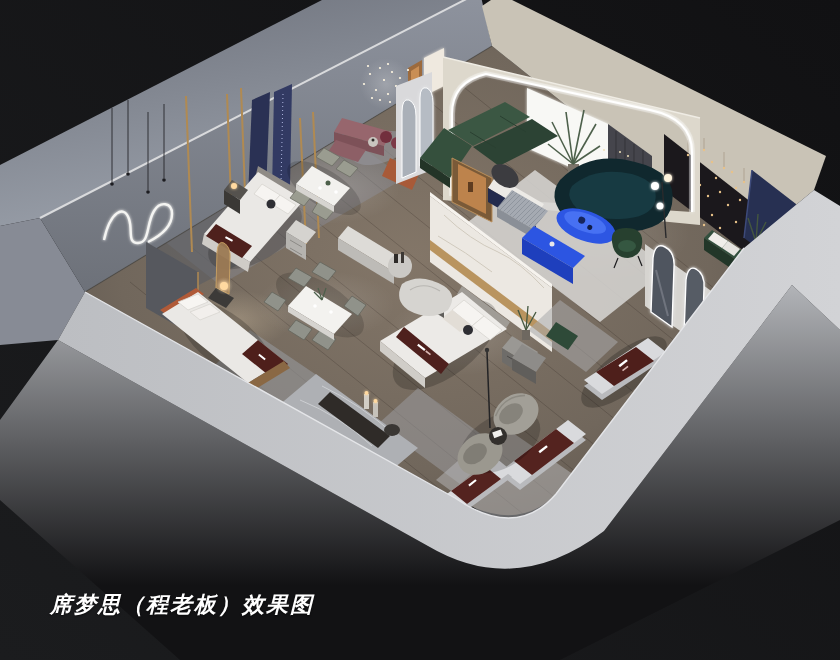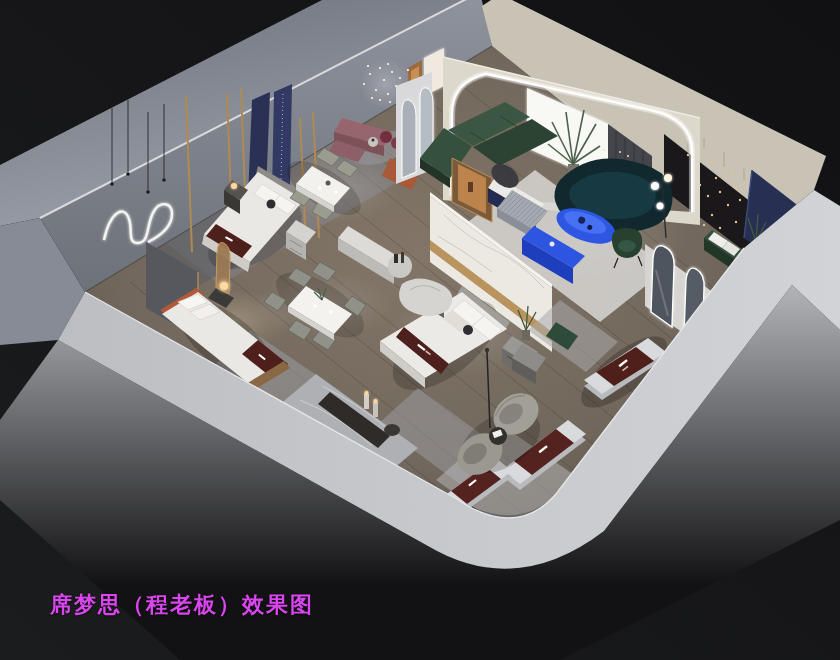--- a/index.html
+++ b/index.html
@@ -1,20 +1,20 @@
 <!DOCTYPE html>
 <html><head>
 <meta charset="utf-8">
 <style>
   html,body{margin:0;padding:0;background:#101012;}
   .stage{position:relative;width:840px;height:660px;overflow:hidden;
          font-family:"DejaVu Sans","Liberation Sans",sans-serif;}
   .stage svg{position:absolute;left:0;top:0;display:block;}
-  .caption{position:absolute;left:50px;top:590px;color:#d946ef;font-size:22px;
-           font-weight:600;letter-spacing:2px;text-shadow:0 1px 2px rgba(0,0,0,.6);}
+  .caption{position:absolute;left:50px;top:590px;color:#ffffff;font-size:22px;
+           font-weight:600;letter-spacing:2px;text-shadow:0 1px 2px rgba(0,0,0,.6);font-style:italic;}
 </style>
 </head>
 <body>
 
 <div class="stage">
 <svg width="840" height="660" viewBox="0 0 840 660">
 <defs>
   <linearGradient id="bgG" x1="0" y1="1" x2="1" y2="0">
     <stop offset="0" stop-color="#1b1c1e"></stop>
           <stop offset="1" stop-color="#111113"></stop>

